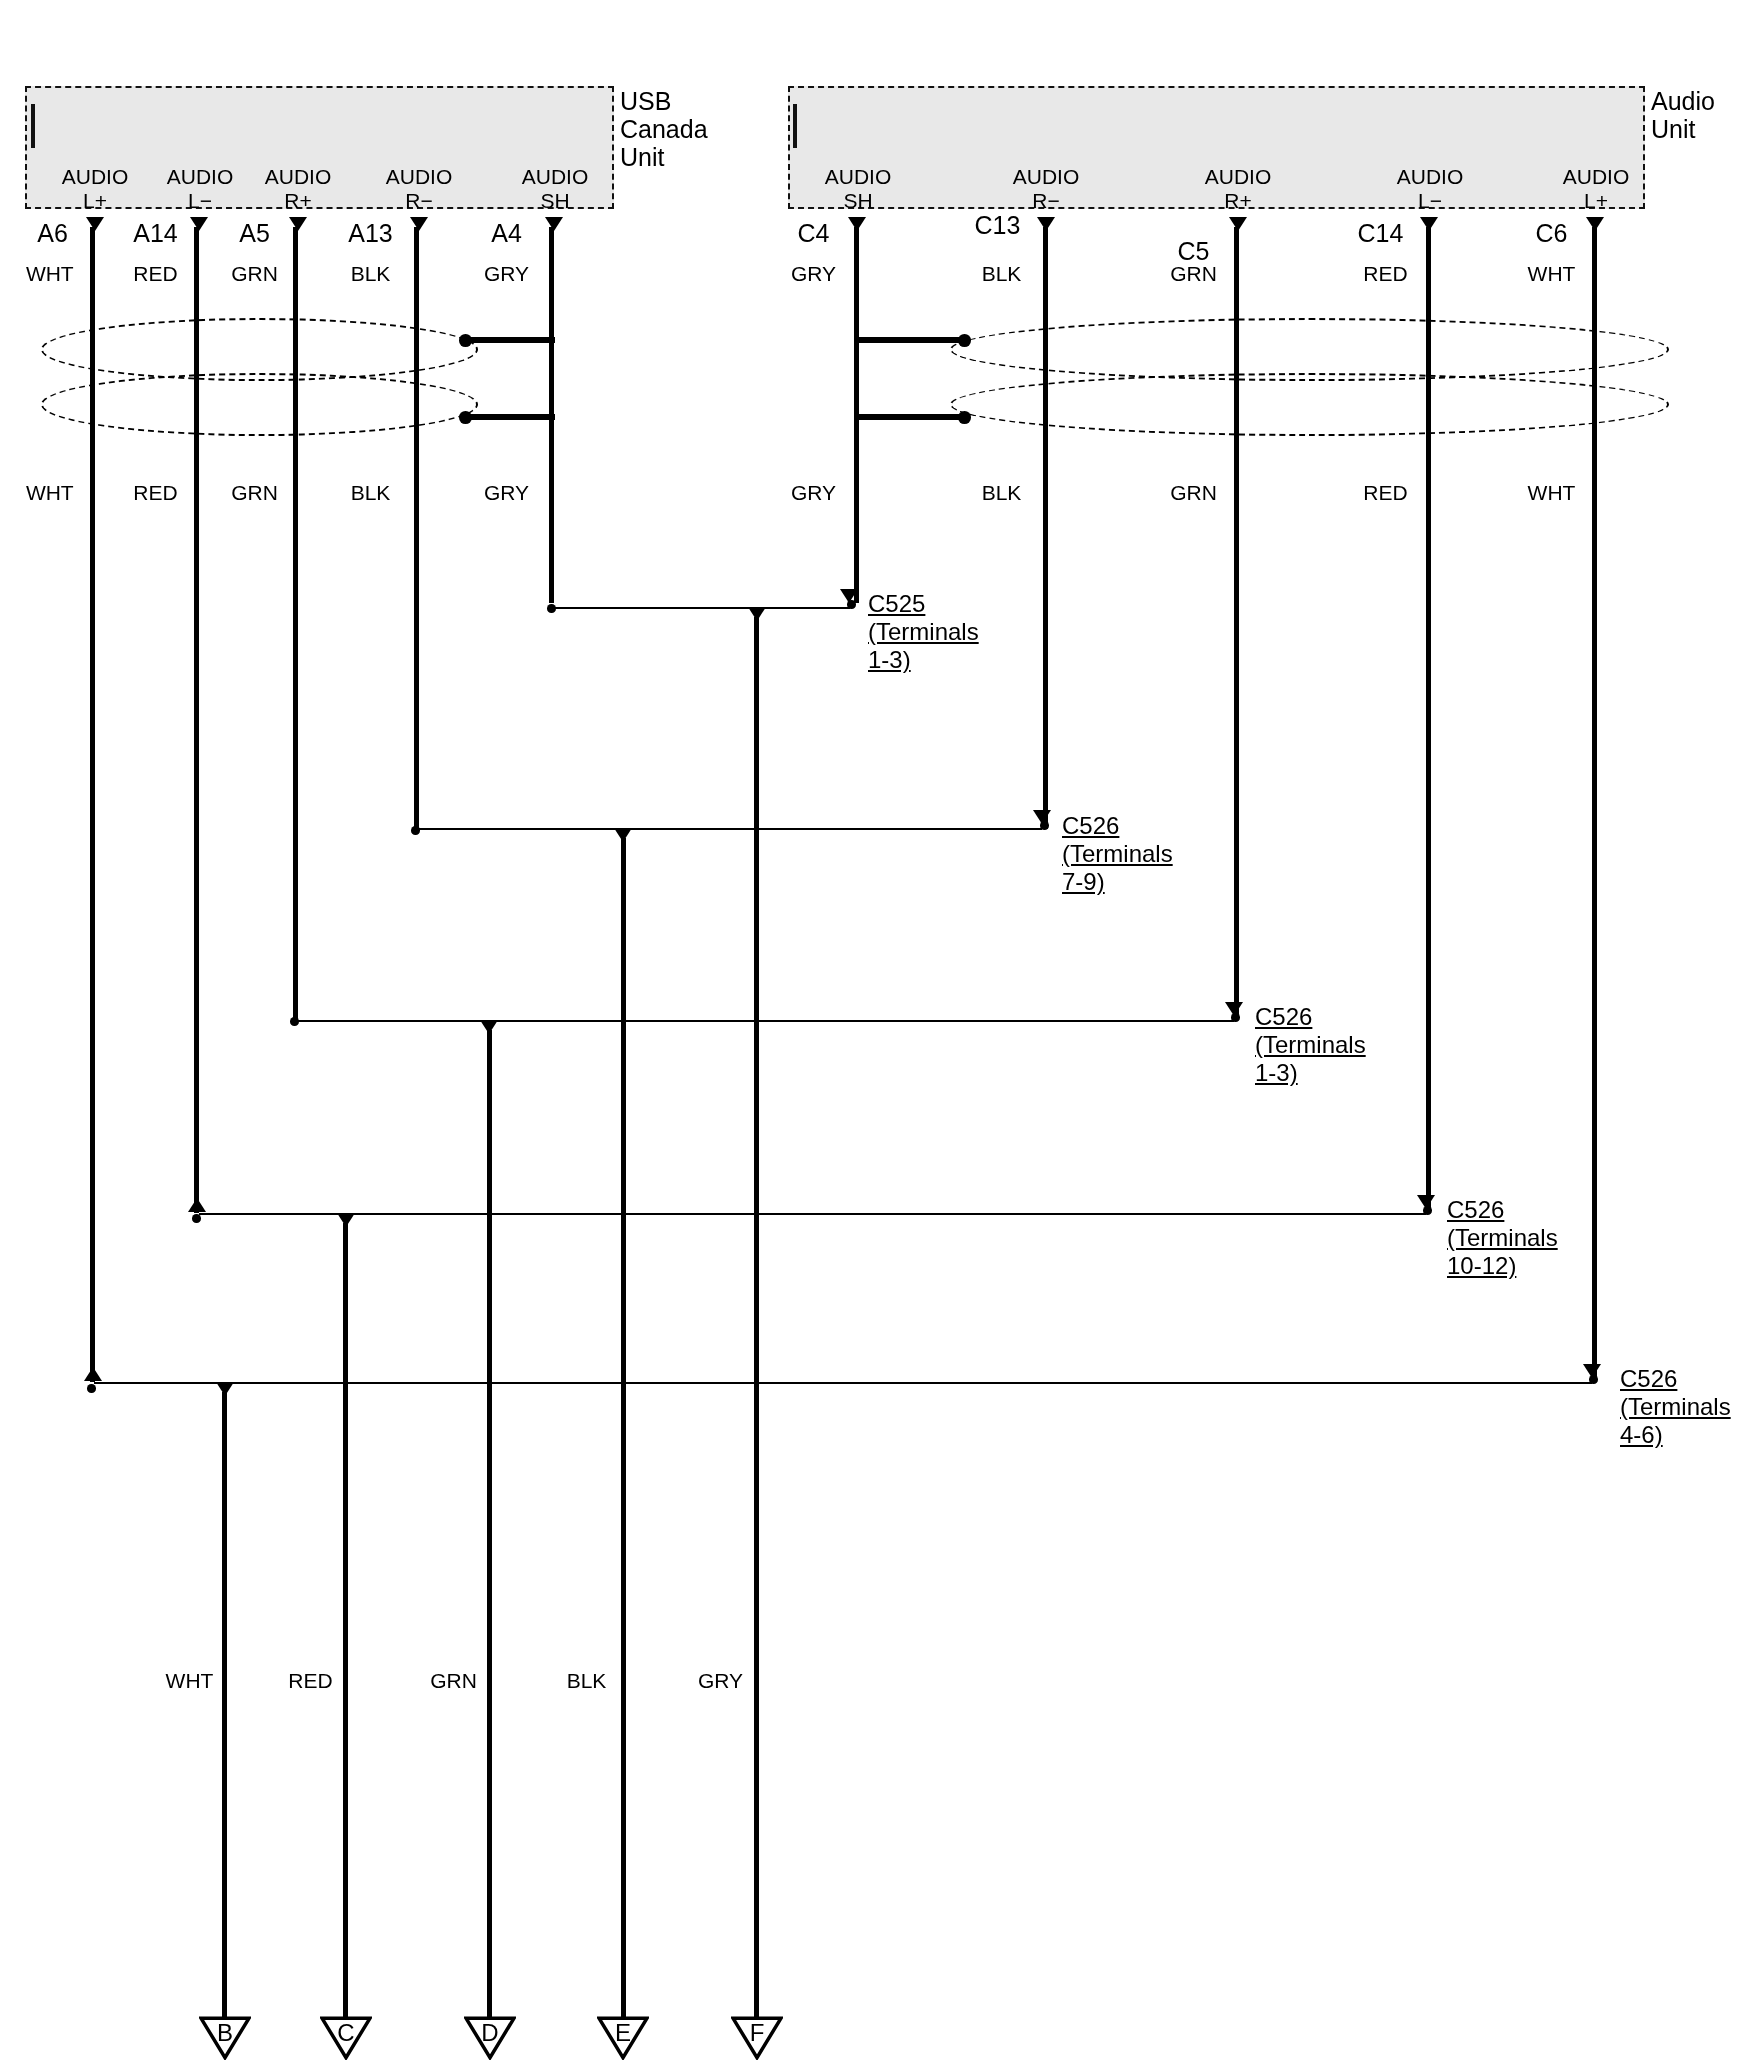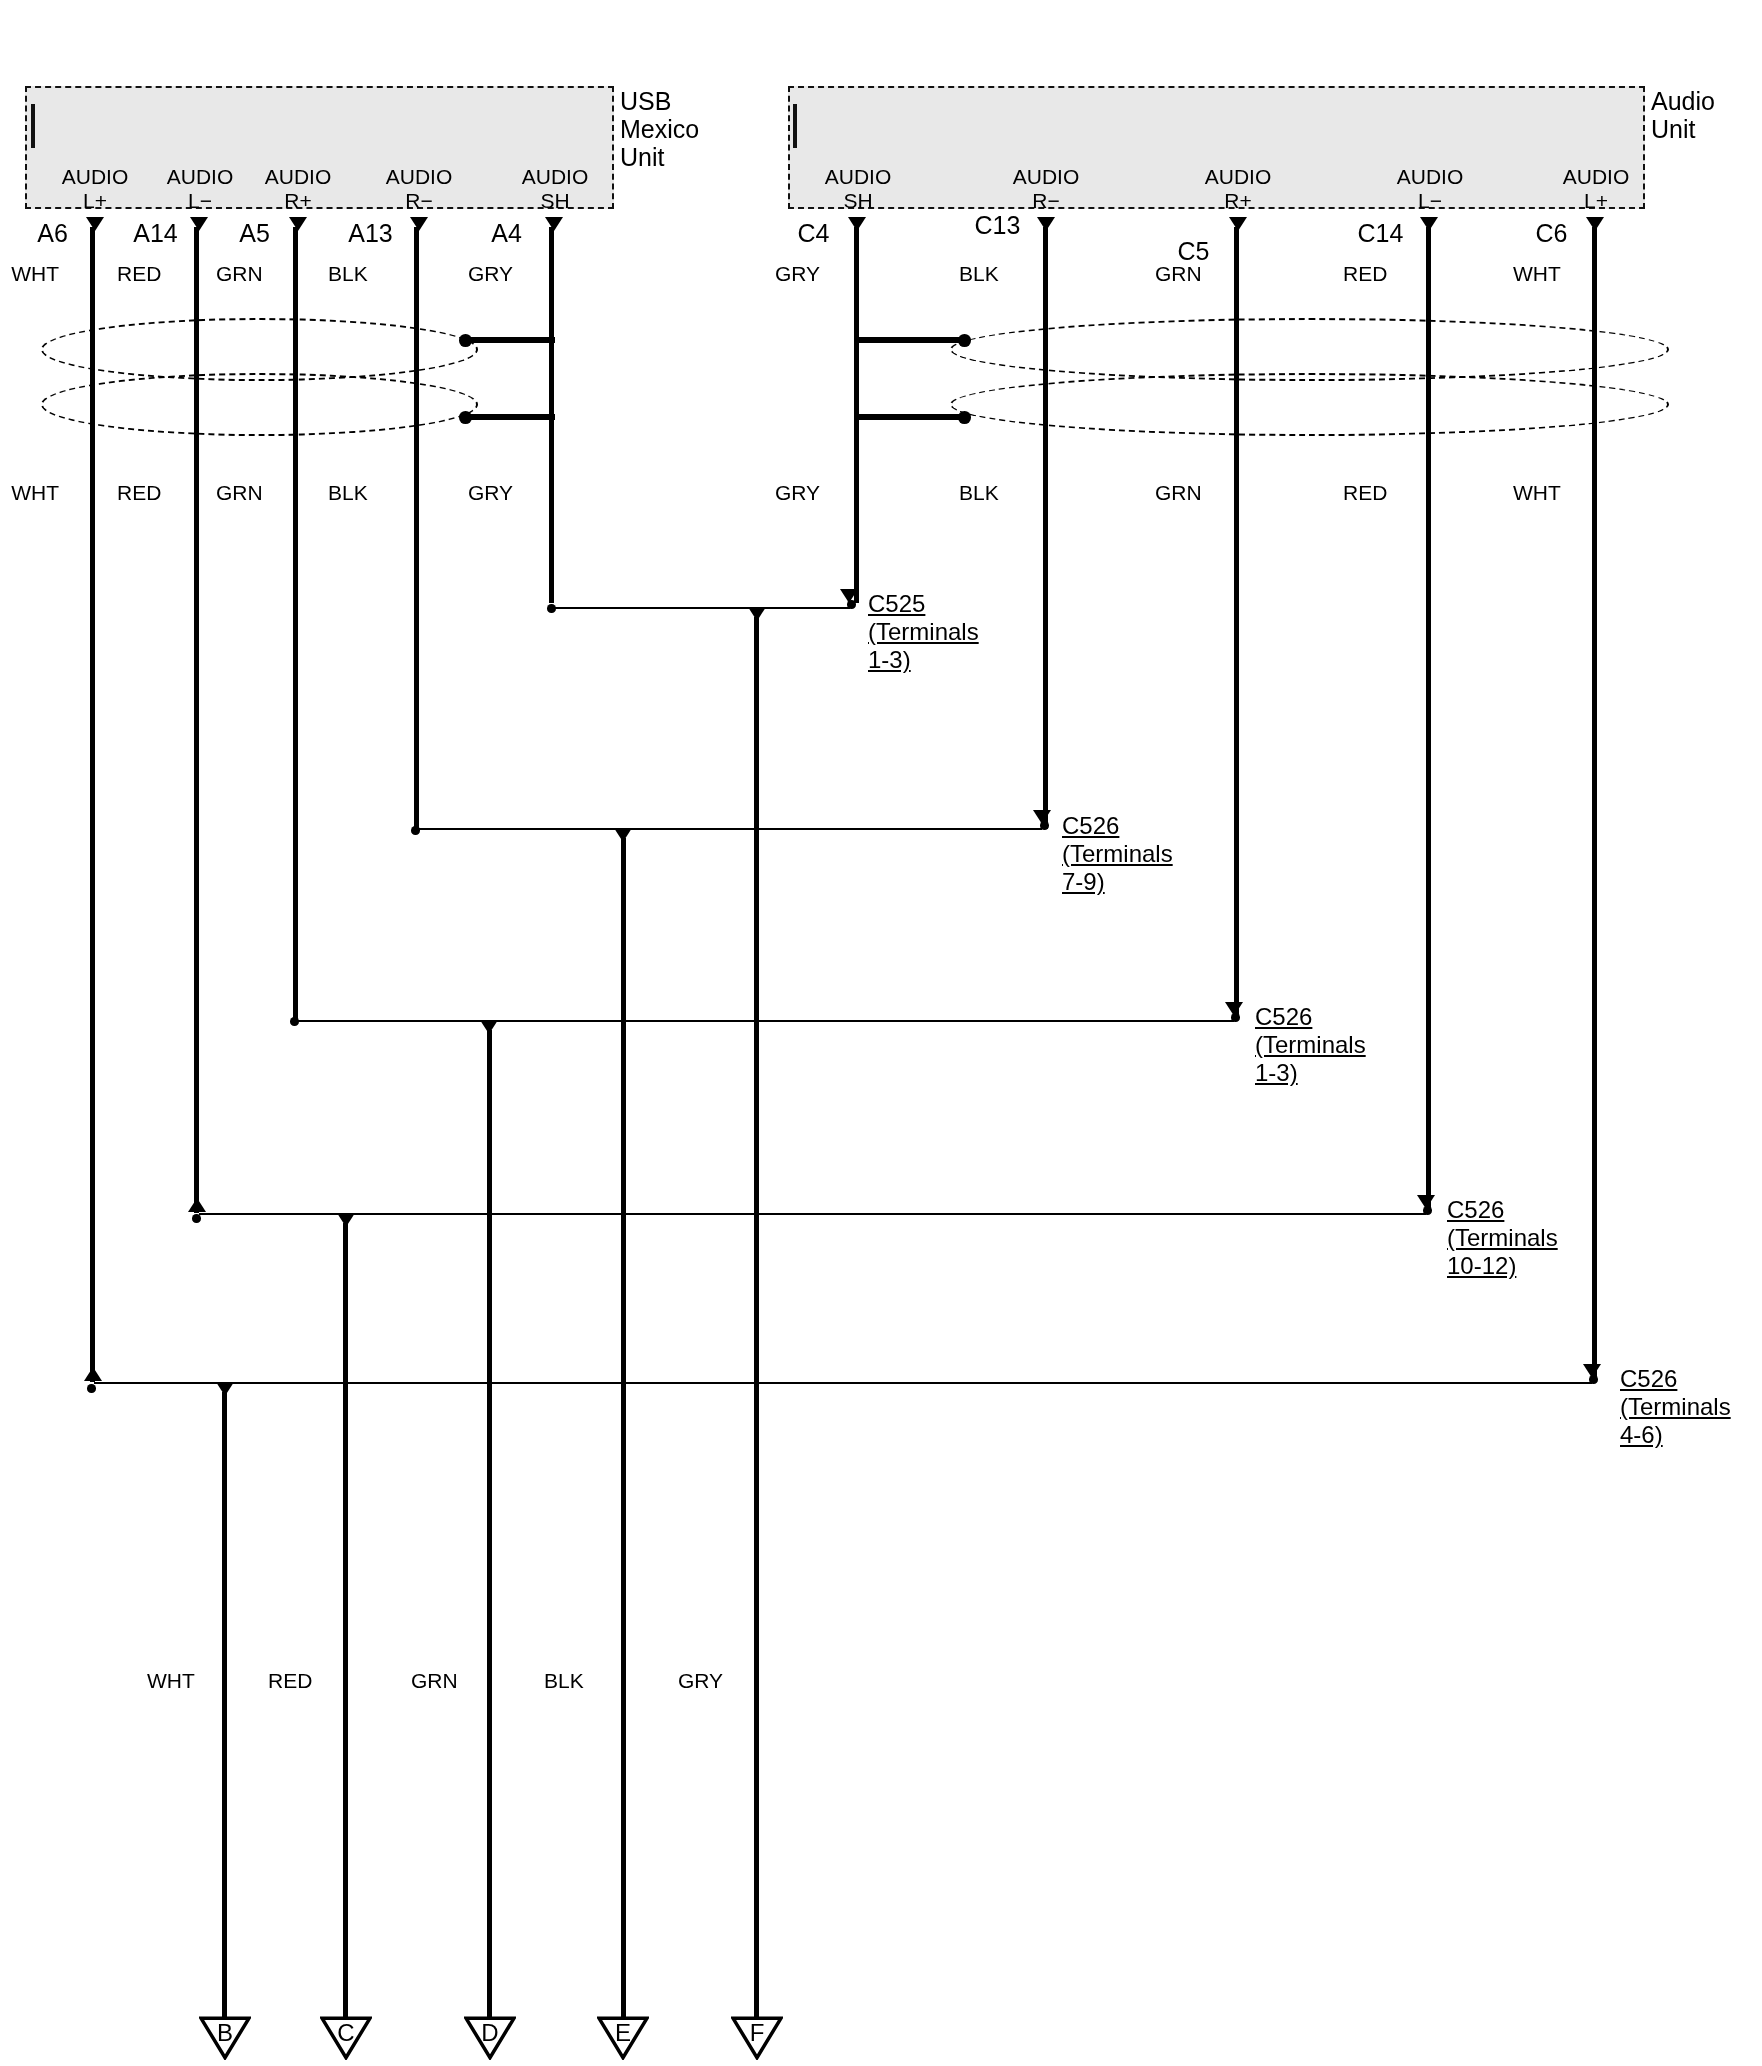--- a/index.html
+++ b/index.html
@@ -54,21 +54,21 @@
   }
   .pin-no {
     font-size: 25px;
     line-height: 27px;
     text-align: center;
     white-space: nowrap;
   }
   .wire-color {
     font-size: 21px;
     line-height: 22.5px;
-    text-align: left;
+    text-align: center;
     white-space: nowrap;
   }
 
   
   .vwire {
     background: #000000;
     width: 5px;
   }
   .hwire {
     background: #000000;
@@ -142,21 +142,21 @@
 <body>
 
 <div id="sheet">
 
 
   <div class="abs unit-box" style="left:25px; top:86px; width:589px; height:123px;"></div>
   <div class="abs unit-tick" style="left:31px; top:104px; width:4.2px; height:44px;"></div>
 
   <div class="abs unit-label" style="left:620px; top:87px;">
     <div>USB</div>
-    <div>Mexico</div>
+    <div>Canada</div>
     <div>Unit</div>
   </div>
 
   <div class="abs pin-fn" style="left:49px; top:165px; width:92px;">
     <div>AUDIO</div>
     <div>L+</div>
   </div>
   <div class="abs pin-fn" style="left:154px; top:165px; width:92px;">
     <div>AUDIO</div>
     <div>L−</div>

